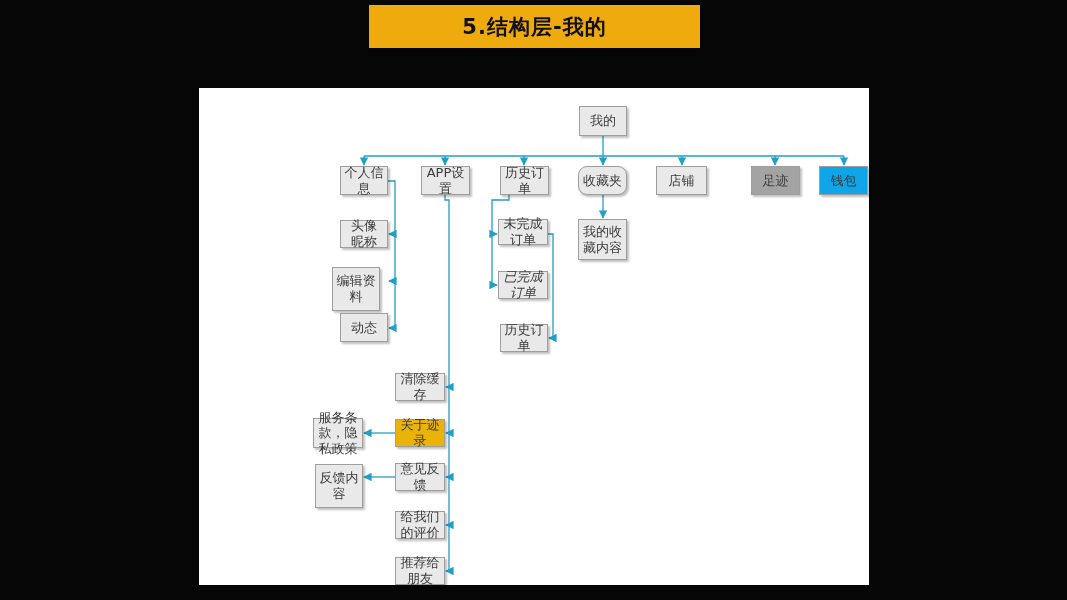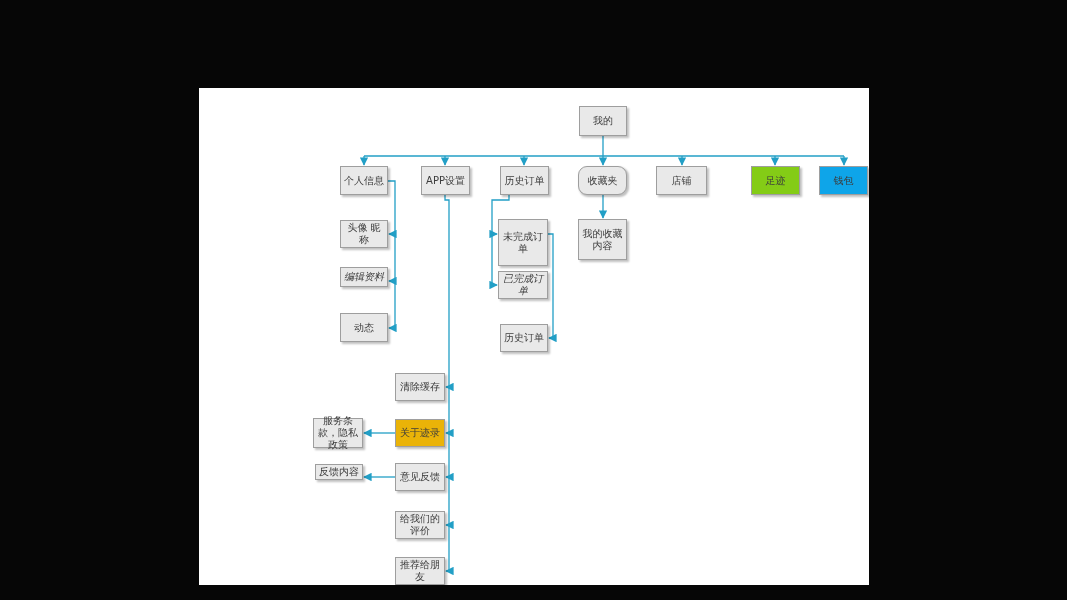--- a/index.html
+++ b/index.html
@@ -49,31 +49,34 @@
   }
   .node {
     position: absolute;
     box-sizing: border-box;
     border: 1px solid #9e9e9e;
     background: #e9e9e9;
     display: flex;
     align-items: center;
     justify-content: center;
     text-align: center;
-    font-size: 10px;
+    font-size: 13px;
     line-height: 1.2;
     color: #3c3c3c;
     padding: 1px 2px;
     box-shadow: 1.5px 1.5px 2px rgba(0,0,0,0.25);
   }
 </style>
 </head>
 <body>
 
 <div class="stage" style="background: rgb(6, 6, 6);">
+  <div class="banner" style="background: rgb(239, 170, 13);">
+    <span>5.结构层-我的</span>
+  </div>
   <div class="canvas" style="background: rgb(255, 255, 255);">
     <svg class="edges" xmlns="http://www.w3.org/2000/svg" width="670" height="497" viewBox="0 0 670 497">
       <defs>
         <marker id="arrow" viewBox="0 0 10 10" refX="9" refY="5" markerWidth="6.5" markerHeight="6.5" orient="auto-start-reverse">
           <path id="arrow-shape" d="M 0 0 L 10 5 L 0 10 z" fill="#229FC6"></path>
         </marker>
       </defs>
     <polyline points="404,48 404,68" fill="none" stroke="#229FC6" stroke-width="1.3"></polyline>
         <polyline points="165,68 645,68" fill="none" stroke="#229FC6" stroke-width="1.3"></polyline>
         <polyline points="165,68 165,77" fill="none" stroke="#229FC6" stroke-width="1.3" marker-end="url(#arrow)"></polyline>
@@ -112,36 +115,36 @@
       </div>
       <div class="node" style="left: 301px; top: 78px; width: 49px; height: 29px; background: rgb(233, 233, 233); border-color: rgb(158, 158, 158);">
         <span>历史订单</span>
       </div>
       <div class="node" style="left: 379px; top: 78px; width: 49px; height: 29px; background: rgb(233, 233, 233); border-color: rgb(158, 158, 158); border-radius: 9px;">
         <span>收藏夹</span>
       </div>
       <div class="node" style="left: 457px; top: 78px; width: 51px; height: 29px; background: rgb(233, 233, 233); border-color: rgb(158, 158, 158);">
         <span>店铺</span>
       </div>
-      <div class="node" style="left: 552px; top: 78px; width: 49px; height: 29px; background: #84cc16; border-color: rgb(158, 158, 158);">
+      <div class="node" style="left: 552px; top: 78px; width: 49px; height: 29px; background: #a3a3a3; border-color: rgb(158, 158, 158);">
         <span>足迹</span>
       </div>
       <div class="node" style="left: 620px; top: 78px; width: 49px; height: 29px; background: #0ea5e9; border-color: rgb(158, 158, 158);">
         <span>钱包</span>
       </div>
       <div class="node" style="left: 141px; top: 132px; width: 48px; height: 28px; background: rgb(233, 233, 233); border-color: rgb(158, 158, 158);">
         <span>头像 昵称</span>
       </div>
-      <div class="node" style="left: 141px; top: 179px; width: 48px; height: 20px; background: rgb(233, 233, 233); border-color: rgb(158, 158, 158); font-style: italic;">
+      <div class="node" style="left: 133px; top: 179px; width: 48px; height: 44px; background: rgb(233, 233, 233); border-color: rgb(158, 158, 158);">
         <span>编辑资料</span>
       </div>
       <div class="node" style="left: 141px; top: 225px; width: 48px; height: 29px; background: rgb(233, 233, 233); border-color: rgb(158, 158, 158);">
         <span>动态</span>
       </div>
-      <div class="node" style="left: 299px; top: 131px; width: 50px; height: 47px; background: rgb(233, 233, 233); border-color: rgb(158, 158, 158);">
+      <div class="node" style="left: 299px; top: 131px; width: 50px; height: 26px; background: rgb(233, 233, 233); border-color: rgb(158, 158, 158);">
         <span>未完成订单</span>
       </div>
       <div class="node" style="left: 299px; top: 183px; width: 50px; height: 28px; background: rgb(233, 233, 233); border-color: rgb(158, 158, 158); font-style: italic;">
         <span>已完成订单</span>
       </div>
       <div class="node" style="left: 301px; top: 236px; width: 48px; height: 28px; background: rgb(233, 233, 233); border-color: rgb(158, 158, 158);">
         <span>历史订单</span>
       </div>
       <div class="node" style="left: 379px; top: 131px; width: 49px; height: 41px; background: rgb(233, 233, 233); border-color: rgb(158, 158, 158);">
         <span>我的收藏内容</span>
@@ -157,17 +160,17 @@
       </div>
       <div class="node" style="left: 196px; top: 423px; width: 50px; height: 28px; background: rgb(233, 233, 233); border-color: rgb(158, 158, 158);">
         <span>给我们的评价</span>
       </div>
       <div class="node" style="left: 196px; top: 469px; width: 50px; height: 28px; background: rgb(233, 233, 233); border-color: rgb(158, 158, 158);">
         <span>推荐给朋友</span>
       </div>
       <div class="node" style="left: 114px; top: 330px; width: 50px; height: 30px; background: rgb(233, 233, 233); border-color: rgb(158, 158, 158);">
         <span>服务条款，隐私政策</span>
       </div>
-      <div class="node" style="left: 116px; top: 376px; width: 48px; height: 16px; background: rgb(233, 233, 233); border-color: rgb(158, 158, 158);">
+      <div class="node" style="left: 116px; top: 376px; width: 48px; height: 44px; background: rgb(233, 233, 233); border-color: rgb(158, 158, 158);">
         <span>反馈内容</span>
       </div>
     </div>
 </div>
 
 </body></html>

